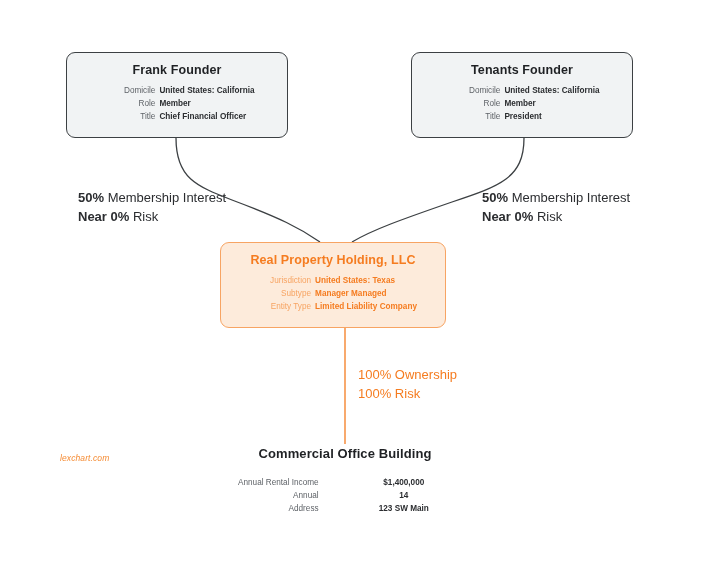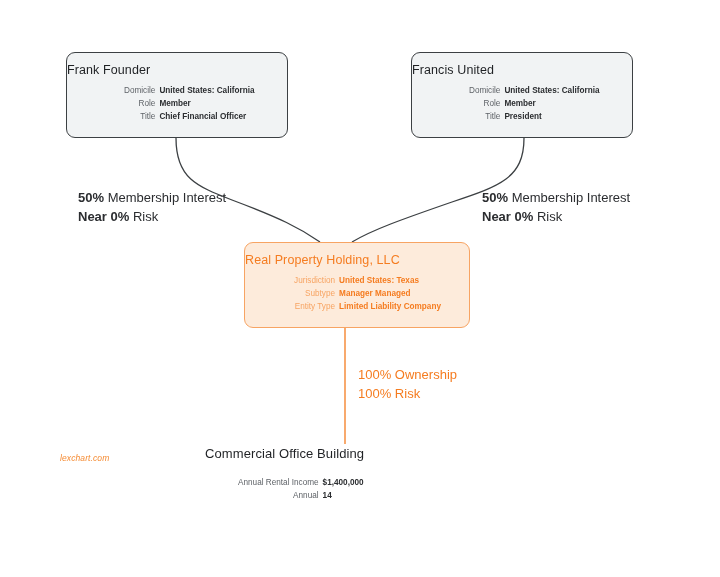--- a/index.html
+++ b/index.html
@@ -34,21 +34,22 @@
     border: 1px solid #3c4043;
     background: #f1f3f4;
     box-sizing: border-box;
     padding-top: 10px;
   }
   .node-box.orange {
     border: 1px solid #f7a463;
     background: #fdebdb;
   }
   .node-title {
-    font-weight: normal;
+    text-align: center;
+    font-weight: bold;
     font-size: 12.5px;
     color: #1f2124;
     letter-spacing: 0.1px;
   }
   .node-box.orange .node-title {
     color: #f57c20;
     font-size: 12.5px;
   }
   .attrs {
     margin-top: 7px;
@@ -79,21 +80,21 @@
   }
   .orange .attr-key { color: #f7a463; }
   .orange .attr-val { color: #f57c20; }
 
   .plain-node .node-title {
     font-size: 13px;
     color: #1f2124;
     margin-bottom: 15px;
   }
   .plain-node .attr-key { color: #5f6368; }
-  .plain-node .attr-val { color: #2b2d30; }
+  .plain-node .attr-val { color: #2b2d30; text-align: center; }
 
   .edge-label {
     position: absolute;
     font-size: 13px;
     line-height: 19px;
     color: #2b2d30;
     white-space: nowrap;
   }
   .edge-label b {
     font-weight: bold;
@@ -139,21 +140,21 @@
         <div class="attr-row">
           <div class="attr-key">Title</div>
           <div class="attr-val">Chief Financial Officer</div>
         </div>
       </div>
     </div>
   </div>
 
   <div class="node" style="left:411px; top:52px; width:222px; height:86px;">
     <div class="node-box" style="width:222px; height:86px;">
-      <div class="node-title">Francis United</div>
+      <div class="node-title">Tenants Founder</div>
       <div class="attrs">
         <div class="attr-row">
           <div class="attr-key">Domicile</div>
           <div class="attr-val">United States: California</div>
         </div>
         <div class="attr-row">
           <div class="attr-key">Role</div>
           <div class="attr-val">Member</div>
         </div>
         <div class="attr-row">
@@ -175,21 +176,21 @@
 
   <div class="edge-label" style="left:482px; top:188px;">
     <div>
       <b>50%</b><span> Membership Interest</span>
     </div>
     <div>
       <b>Near 0%</b><span> Risk</span>
     </div>
   </div>
 
-  <div class="node" style="left:244px; top:242px; width:226px; height:86px;">
+  <div class="node" style="left:220px; top:242px; width:226px; height:86px;">
     <div class="node-box orange" style="width:226px; height:86px;">
       <div class="node-title">Real Property Holding, LLC</div>
       <div class="attrs">
         <div class="attr-row">
           <div class="attr-key">Jurisdiction</div>
           <div class="attr-val">United States: Texas</div>
         </div>
         <div class="attr-row">
           <div class="attr-key">Subtype</div>
           <div class="attr-val">Manager Managed</div>
@@ -215,18 +216,22 @@
     <div class="node-title">Commercial Office Building</div>
     <div class="attrs">
       <div class="attr-row">
         <div class="attr-key">Annual Rental Income</div>
         <div class="attr-val">$1,400,000</div>
       </div>
       <div class="attr-row">
         <div class="attr-key">Annual</div>
         <div class="attr-val">14</div>
       </div>
+      <div class="attr-row">
+        <div class="attr-key">Address</div>
+        <div class="attr-val">123 SW Main</div>
+      </div>
     </div>
   </div>
 
   <div class="watermark" style="left:60px; top:453px;">lexchart.com</div>
 
 </div>
 
 </body></html>

